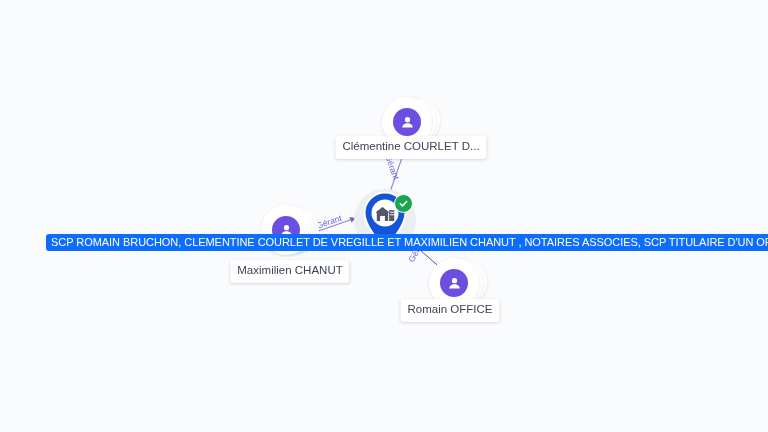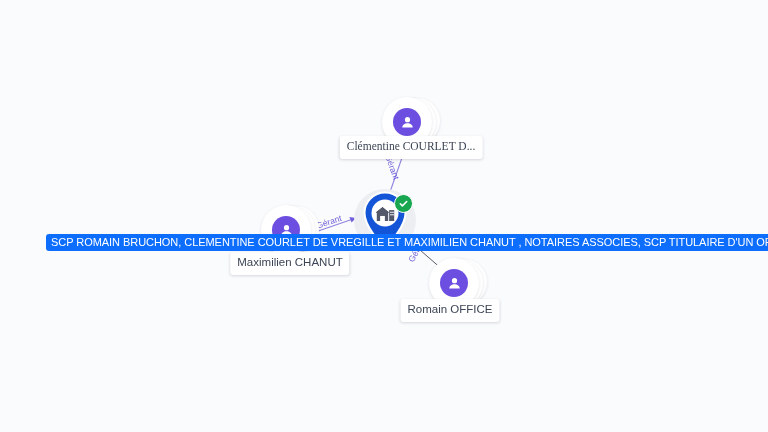--- a/index.html
+++ b/index.html
@@ -177,21 +177,21 @@
       <div class="stack-ring r3"></div>
       <div class="stack-ring r2"></div>
       <div class="stack-ring r1"></div>
       <div class="avatar-circle">
         <svg width="17" height="17" viewBox="0 0 24 24" fill="#ffffff">
           <circle cx="12" cy="8" r="3.7"></circle>
           <path d="M4.6 19.2c0-4.1 3.3-6.3 7.4-6.3s7.4 2.2 7.4 6.3z"></path>
         </svg>
       </div>
     </div>
-    <div class="node-label" style="left:0px; top:12px;font-family:Liberation Serif, serif;">Clémentine COURLET D...</div>
+    <div class="node-label" style="left:0px; top:12px;">Clémentine COURLET D...</div>
   </div>
 
   <div class="person-node" style="left:290px; top:232px;">
     <div class="avatar-stack">
       <div class="stack-ring r3"></div>
       <div class="stack-ring r2"></div>
       <div class="stack-ring r1"></div>
       <div class="avatar-circle">
         <svg width="17" height="17" viewBox="0 0 24 24" fill="#ffffff">
           <circle cx="12" cy="8" r="3.7"></circle>
@@ -237,17 +237,17 @@
         <rect x="5.2" y="13.6" width="6" height="6.4" fill="#ffffff"></rect>
       </svg>
     </div>
     <div class="pin-badge">
       <svg width="11" height="11" viewBox="0 0 24 24" fill="none" stroke="#ffffff" stroke-width="3.4" stroke-linecap="round" stroke-linejoin="round">
         <path d="M5 12.5l4.6 4.6L19 7.6"></path>
       </svg>
     </div>
   </div>
 
-  <div class="node-label" style="left:290px; top:252px;">Maximilien CHANUT</div>
+  <div class="node-label" style="left:290px; top:260px;">Maximilien CHANUT</div>
 
   <div id="company-bar">SCP ROMAIN BRUCHON, CLEMENTINE COURLET DE VREGILLE ET MAXIMILIEN CHANUT , NOTAIRES ASSOCIES, SCP TITULAIRE D'UN OFFICE NOTARI</div>
 
 </div>
 
 </body></html>

